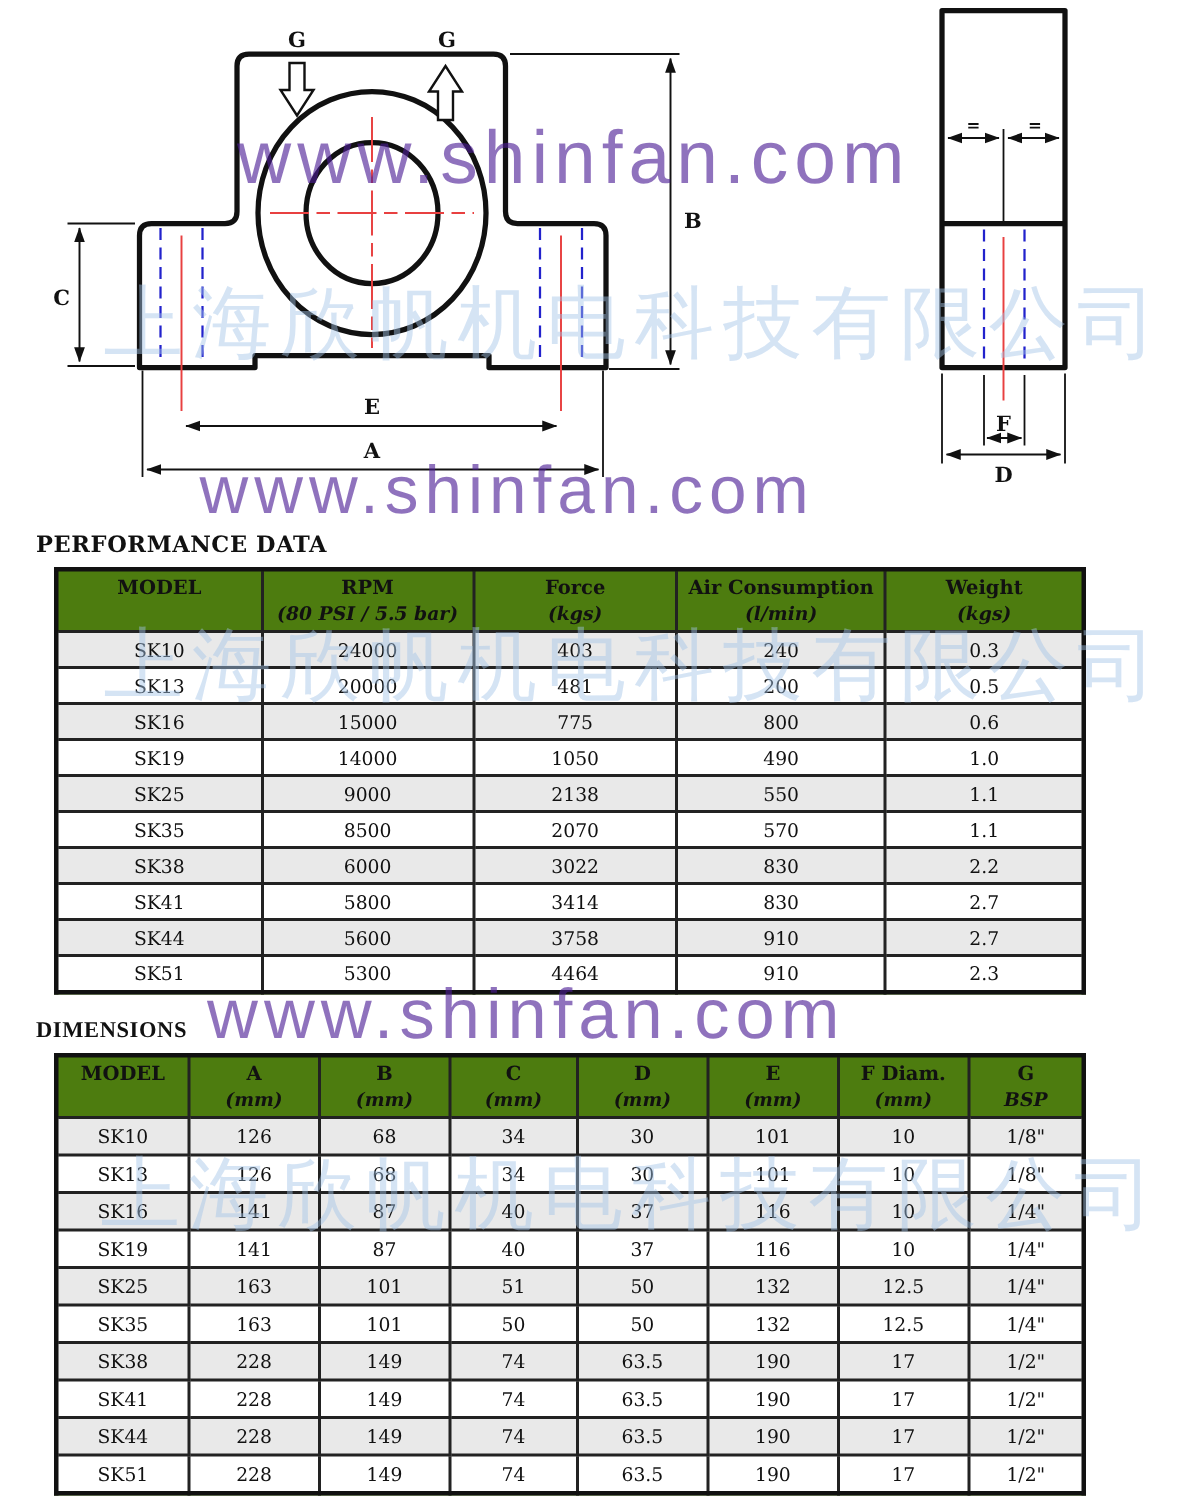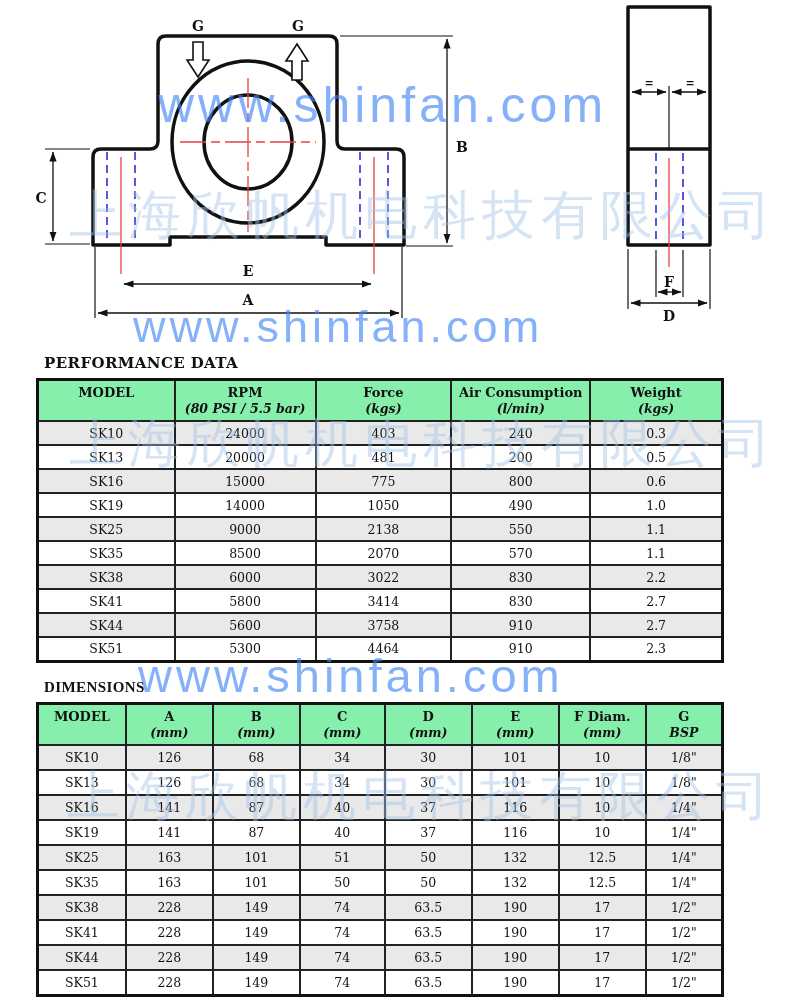--- a/index.html
+++ b/index.html
@@ -9,42 +9,42 @@
     background:#ffffff; overflow:hidden;
   }
   
   .drawing-svg { position:absolute; left:0; top:0; z-index:1; }
 
   
   .wm {
     position:absolute; z-index:6; pointer-events:none; white-space:nowrap;
     font-family:"Liberation Sans", sans-serif; font-weight:400;
   }
-  .wm-url  { color:#3b82f6; opacity:0.62; letter-spacing:4px; }
+  .wm-url  { color:#4c1d95; opacity:0.62; letter-spacing:4px; }
   .wm-cn   { color:#a3c4e8; opacity:0.45; letter-spacing:6px;margin-left:27px; }
   #wm-url-1 { left:158px; top:76px;  font-size:50px; }
   #wm-cn-1  { left:42px;  top:180px; font-size:53px; }
   #wm-url-2 { left:133px; top:301px; font-size:45px; }
   #wm-cn-2  { left:42px;  top:408px; font-size:53px; }
   #wm-url-3 { left:138px; top:648px; font-size:47px; }
   #wm-cn-3  { left:40px;  top:761px; font-size:53px; }
 
   
   .section-title {
-    position:absolute; left:44px; z-index:2;
+    position:absolute; left:24px; z-index:2;
     font-size:15px; font-weight:bold; color:#111; letter-spacing:0.4px;
   }
   #perf-title { top:354px; }
   #dims-title { top:679px;font-family:Liberation Serif, serif; }
 
   
   table.data-table {
     position:absolute; left:36px; z-index:2;
     width:688px; border-collapse:collapse; table-layout:fixed;
-    border:3px solid #111; background:#86efac;
+    border:3px solid #111; background:#4d7c0f;
   }
   #perf-table { top:378px; }
   #dims-table { top:702px; }
   .data-table th, .data-table td {
     border:2px solid #222; text-align:center; vertical-align:middle;
     color:#111; font-family:"DejaVu Serif", serif;
   }
   .data-table th { padding:4px 0 3px 0; }
   .data-table th .h1 { font-size:13px; font-weight:bold; line-height:16px; }
   .data-table th .h2 { font-size:12.5px; font-weight:bold; line-height:16px; min-height:16px;font-style:italic; }

